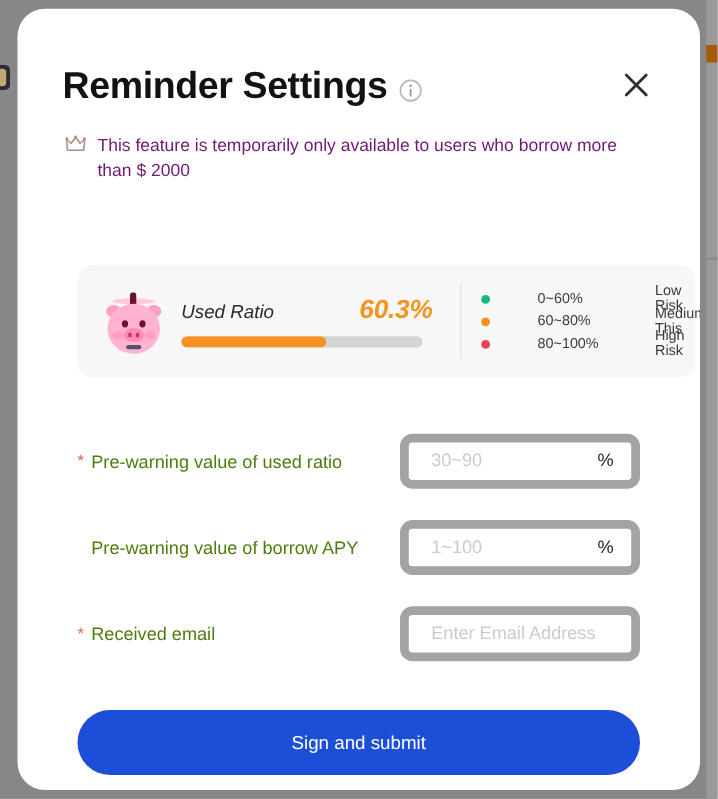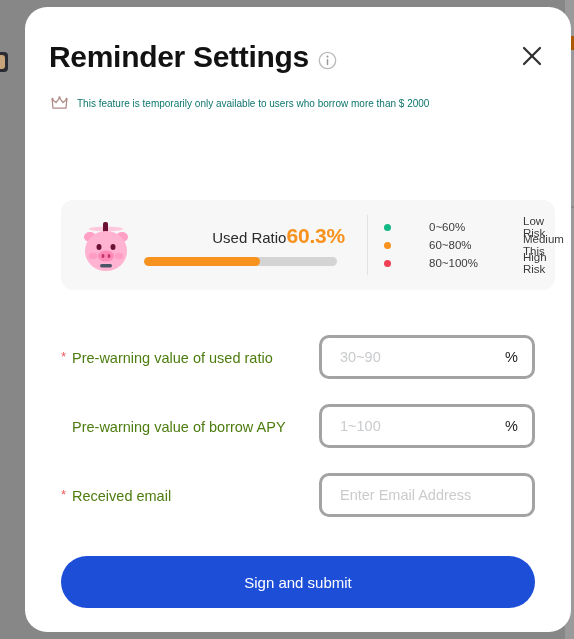--- a/index.html
+++ b/index.html
@@ -82,23 +82,22 @@
   
   #modal {
     position: absolute;
     left: 14px;
     top: 7px;
     width: 546px;
     height: 625px;
     background: #ffffff;
     border-radius: 22px;
     box-sizing: border-box;
-    padding: 0;
+    padding: 12px;
     overflow: hidden;
-    margin-left: 11px;
   }
 
   .modal-inner {
     position: relative;
     width: 100%;
     height: 100%;
   }
 
   
   #modal-header {
@@ -139,22 +138,22 @@
   
   #notices {
     position: absolute;
     left: 25px;
     top: 86px;
     right: 24px;
   }
   .notice {
     display: flex;
     align-items: flex-start;
-    color: #0f766e;
-    font-size: 10px;
+    color: #701a75;
+    font-size: 14px;
     line-height: 20px;
     margin-bottom: 6px;
     justify-content: space-between;
   }
   .notice .n-icon {
     flex: 0 0 auto;
     width: 19px;
     height: 20px;
     margin-right: 8px;
     display: flex;
@@ -187,23 +186,24 @@
     margin-right: 8px;
   }
   #ratio-body {
     flex: 0 0 auto;
     width: 205px;
     margin-left: 2px;
   }
   #ratio-top {
     display: flex;
     align-items: baseline;
-    justify-content: flex-end;
+    justify-content: space-between;
     padding-right: 4px;
     margin-bottom: 9px;
+    font-style: italic;
   }
   #ratio-label {
     font-size: 15px;
     color: #2b2b2b;
   }
   #ratio-value {
     font-size: 21px;
     font-weight: bold;
     color: #f7921e;
     letter-spacing: -0.2px;
@@ -289,21 +289,21 @@
   }
   .field-label {
     font-size: 14.5px;
     color: #4d7c0f;
     line-height: 22px;
   }
   .field-input {
     position: relative;
     flex: 1 1 auto;
     height: 44px;
-    border: 3px solid #a3a3a3;
+    border: 7px solid #a3a3a3;
     border-radius: 10px;
     background: #ffffff;
     box-sizing: border-box;
     display: flex;
     align-items: center;
     padding: 0 14px 0 18px;
     cursor: text;
   }
   .input-text {
     flex: 1 1 auto;

